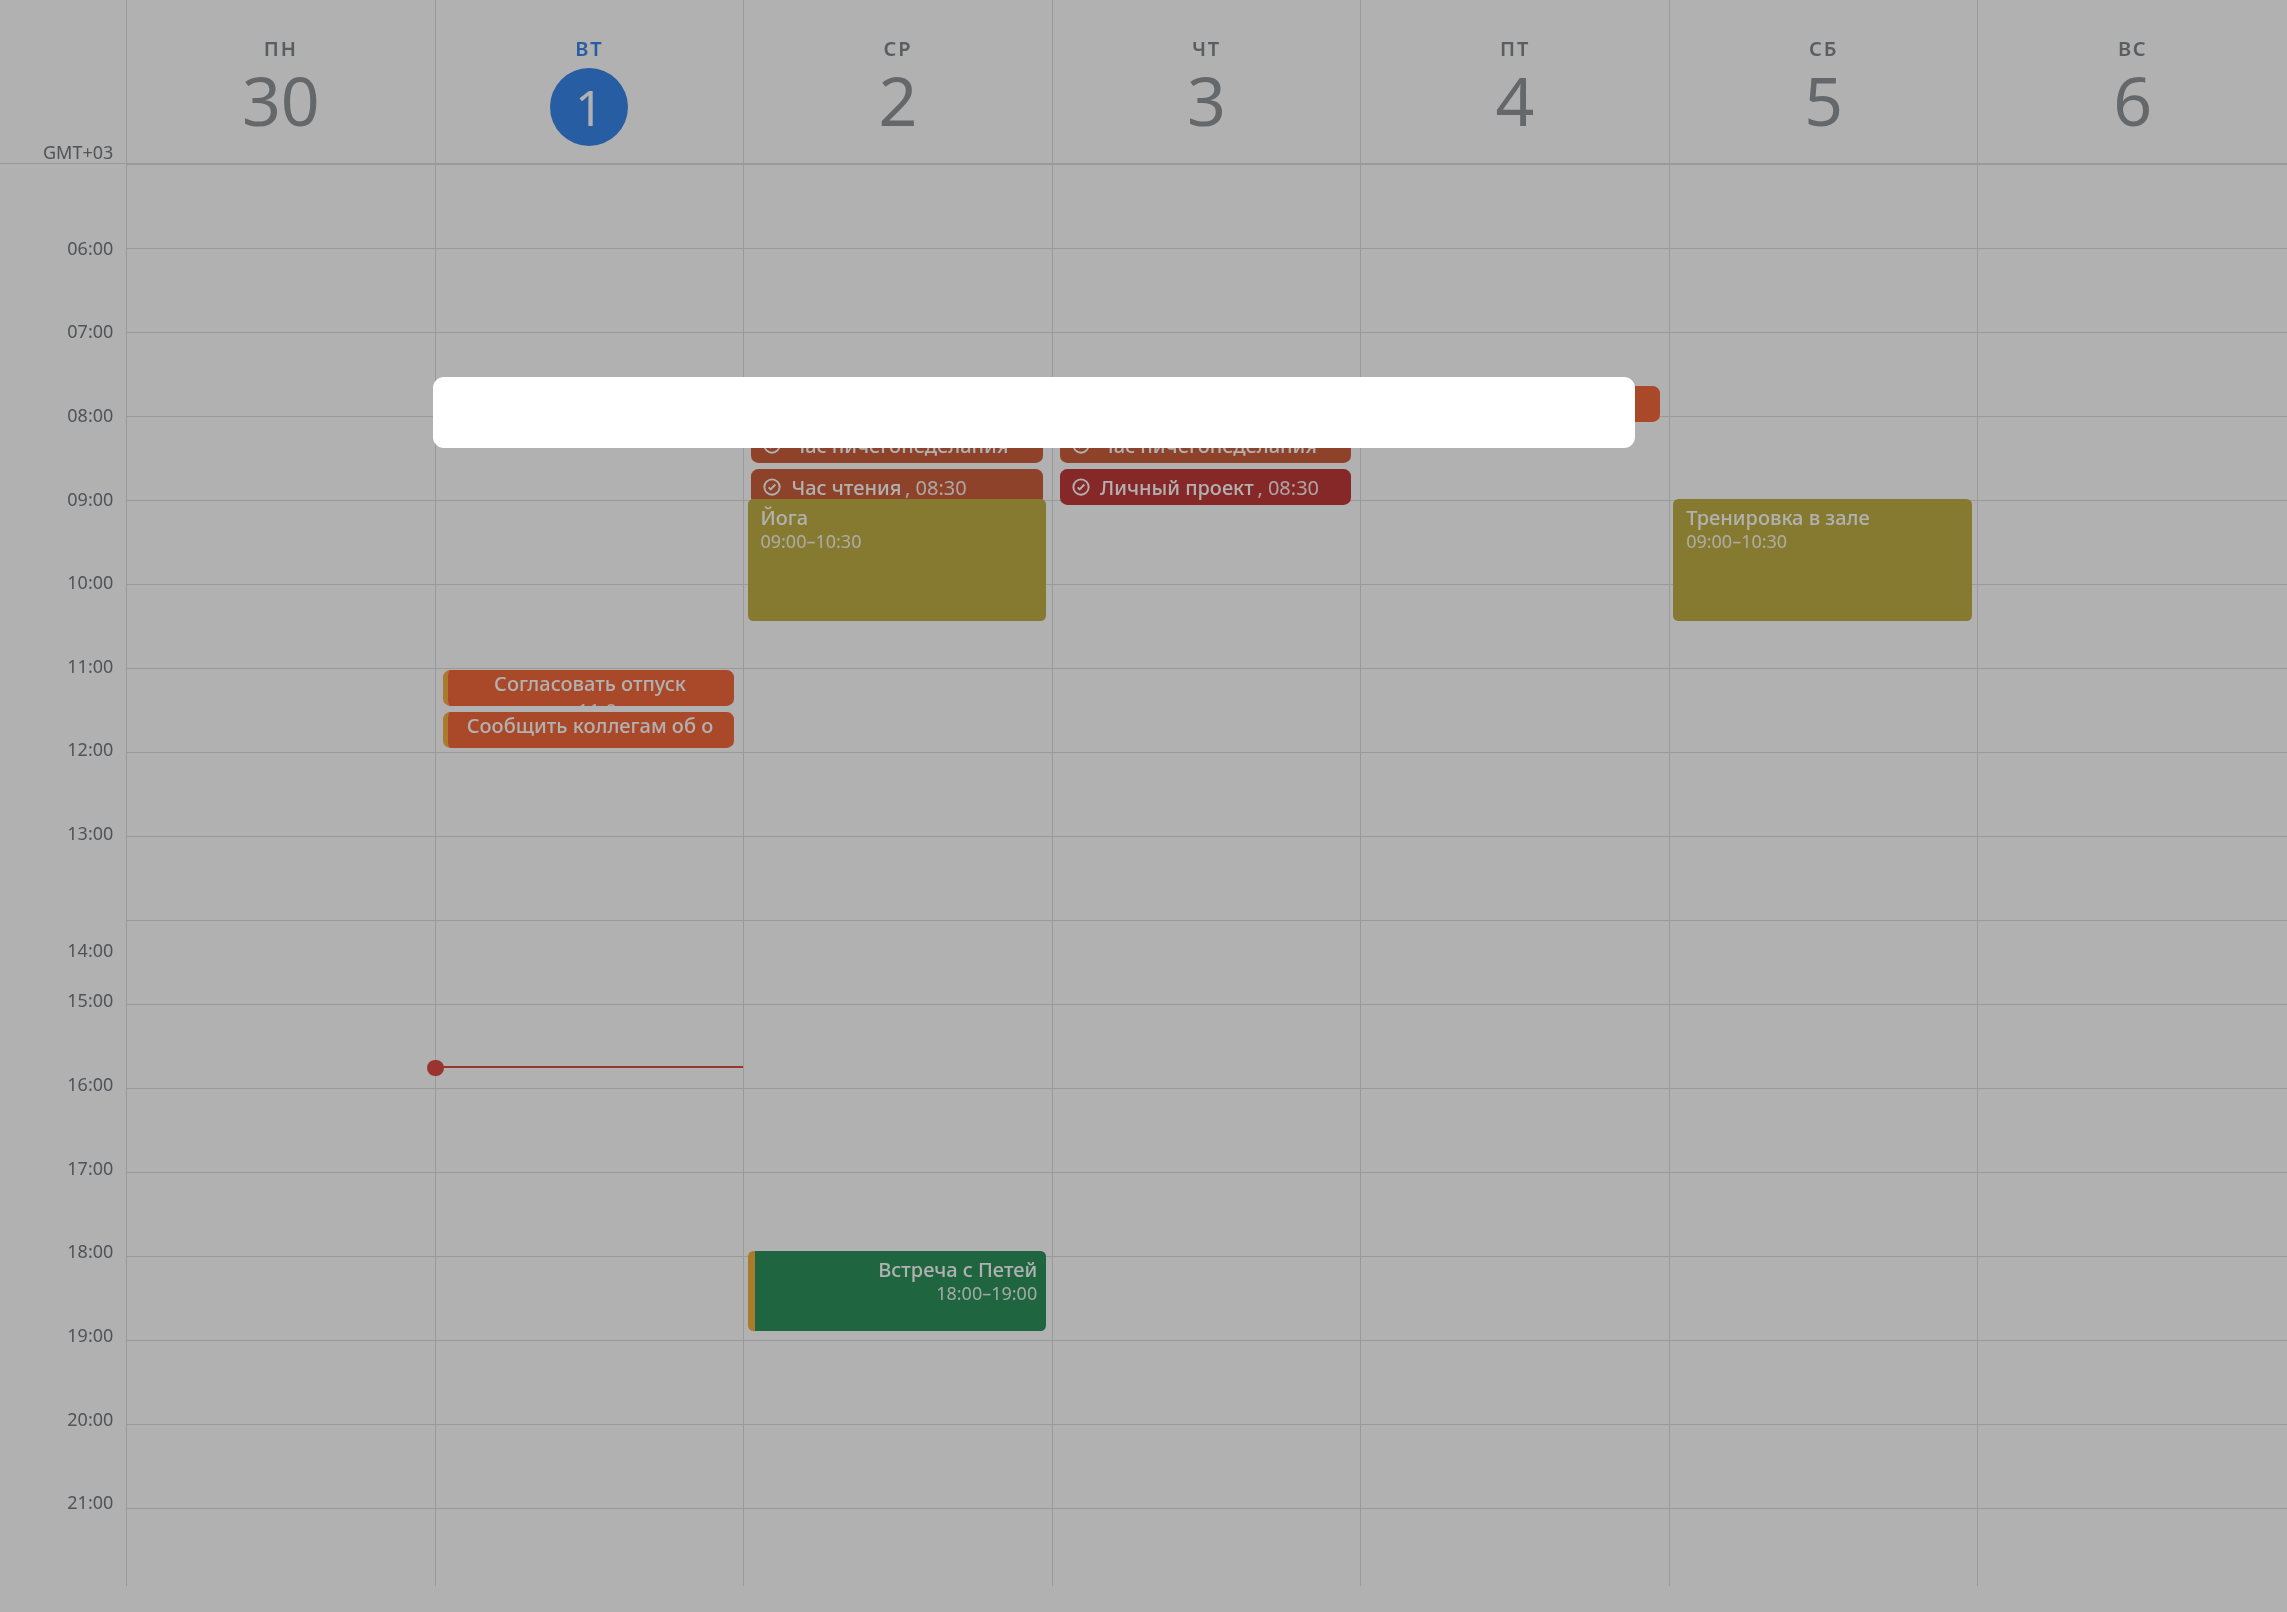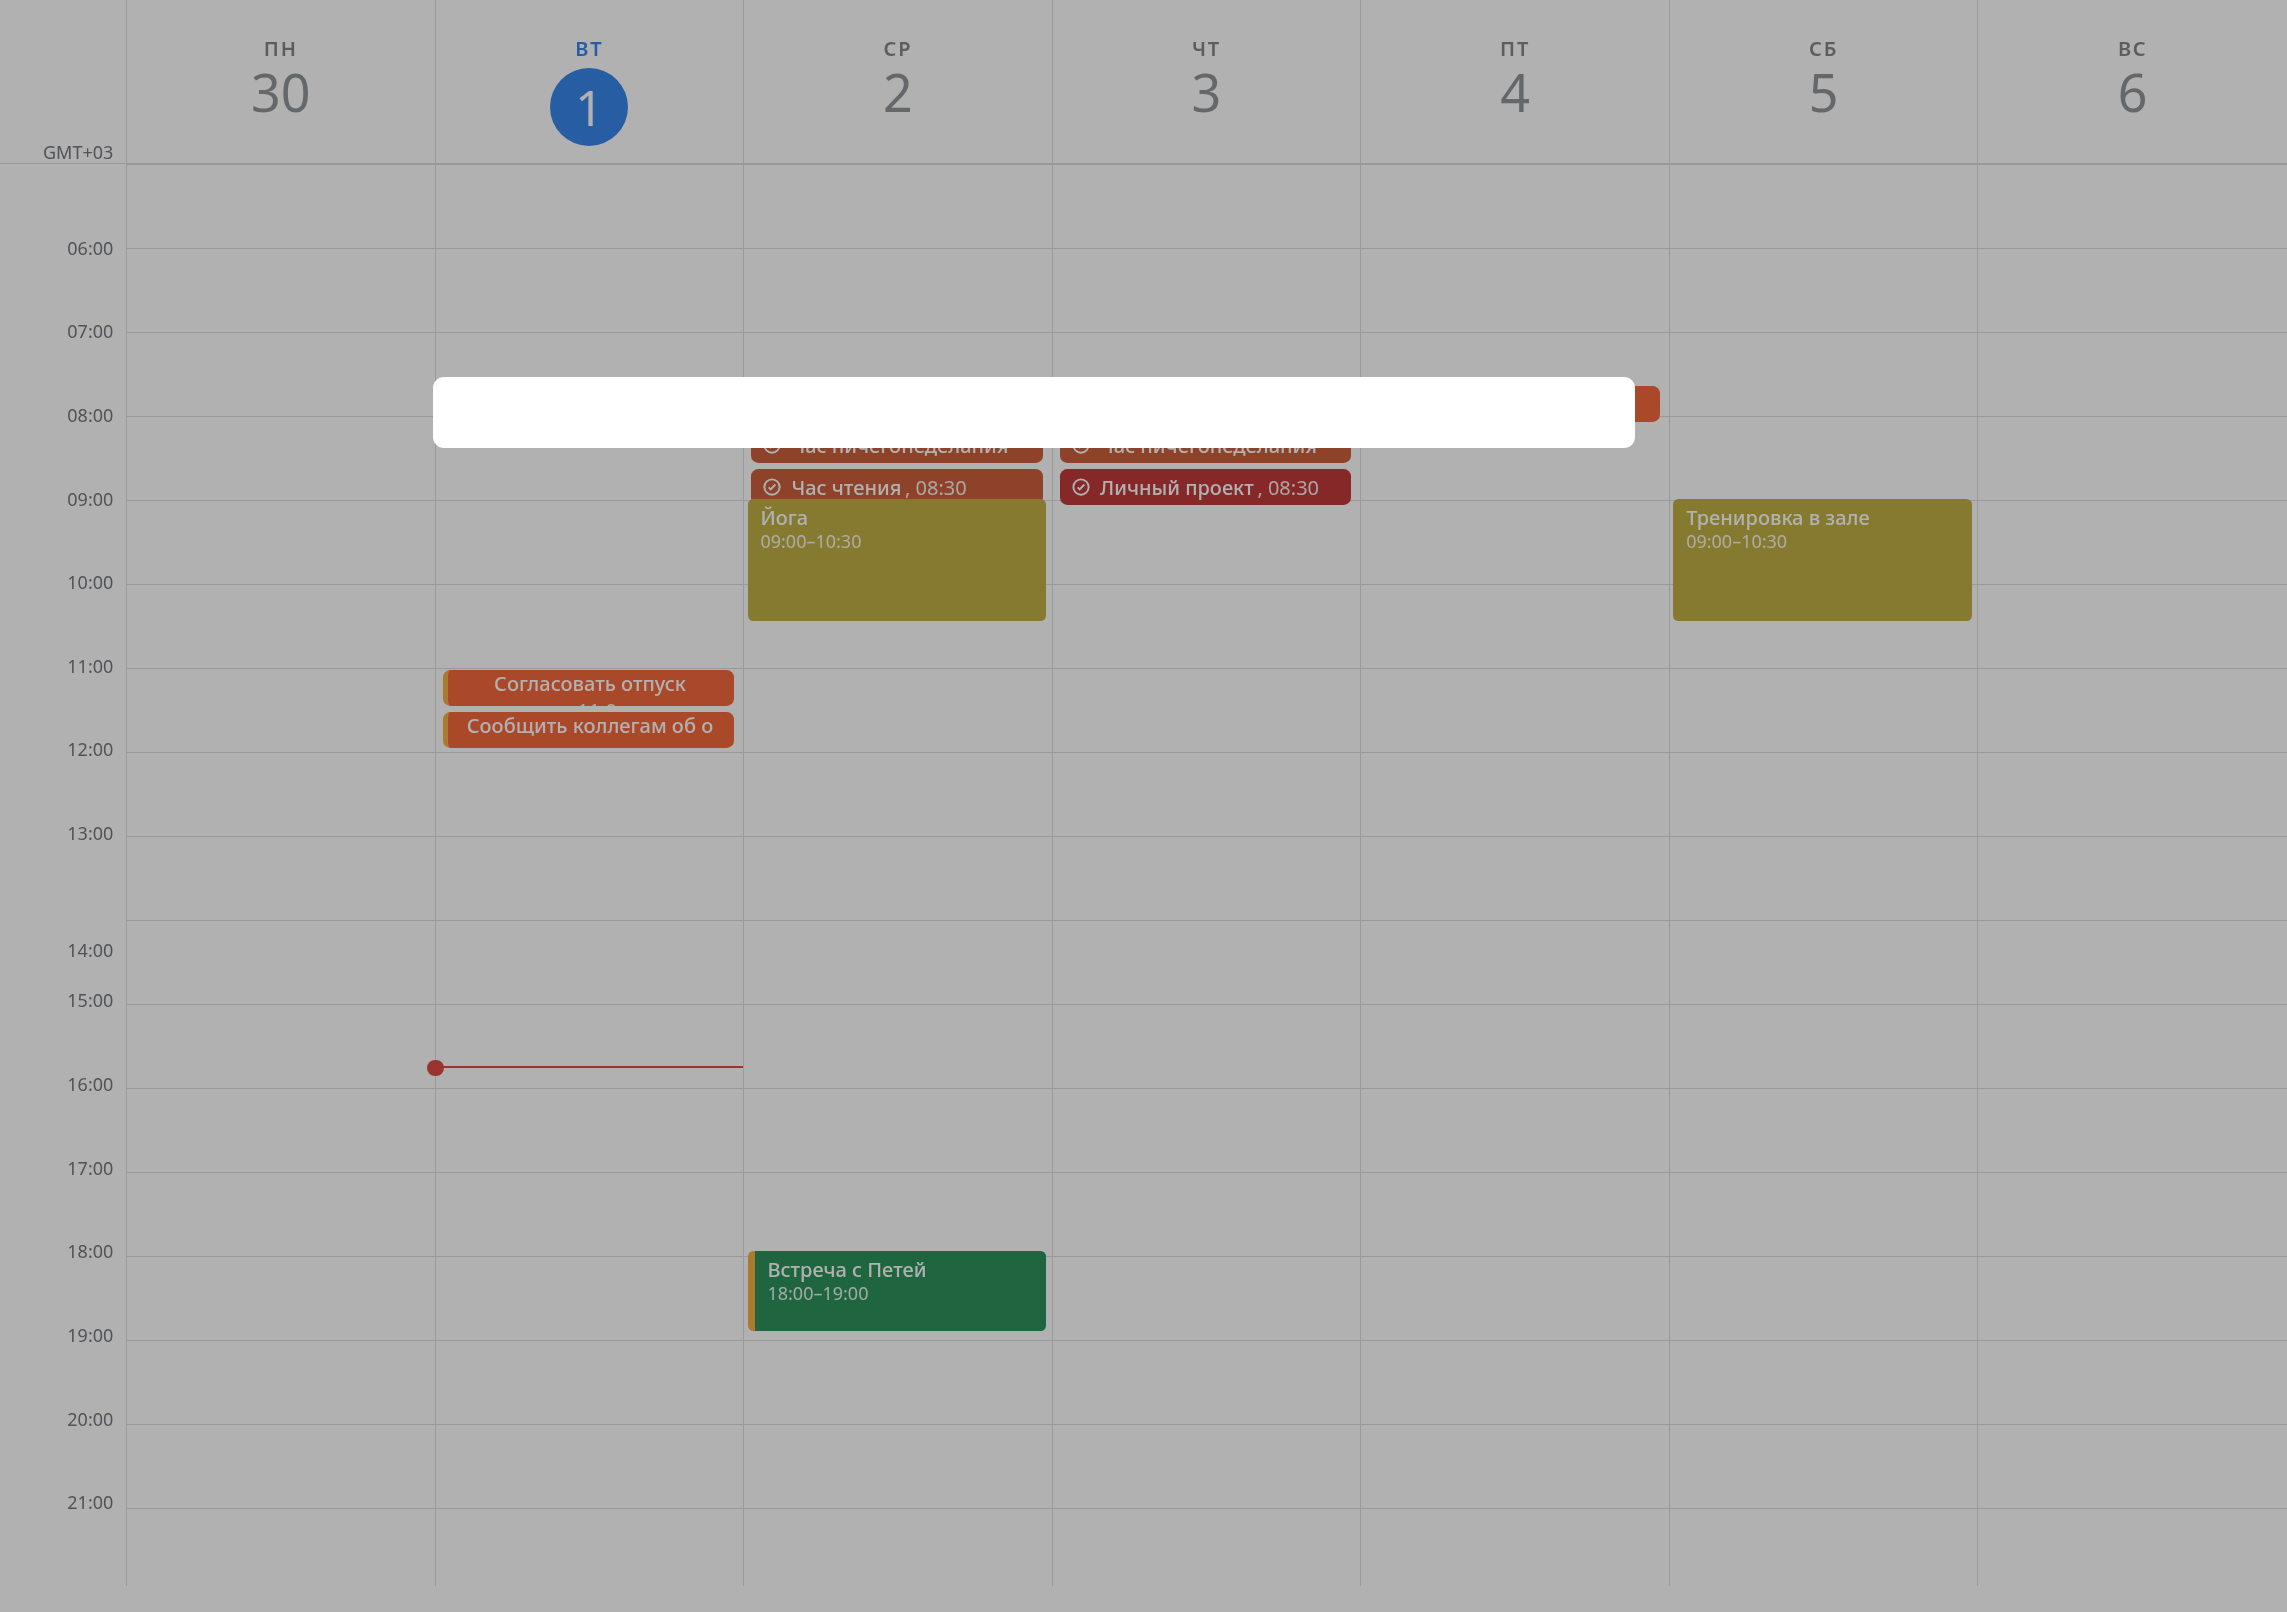--- a/index.html
+++ b/index.html
@@ -45,21 +45,21 @@
      z-index:10;
   }
   .header .gutter{border-right:0.9px solid var(--grid-line);}
   .day-head{
      text-align:center;
      padding-top:35px;
      border-right:0.9px solid var(--grid-line);
   }
   .day-head:last-child{border-right:none;}
   .dow{font-size:20px;font-weight:600;letter-spacing:1.8px;color:var(--txt-day);text-transform:uppercase;}
-  .daynum{font-size:52px;font-weight:400;color:#80868b;margin-top:3.6px;line-height:1;}
+  .daynum{font-size:68px;font-weight:400;color:#80868b;margin-top:3.6px;line-height:1;}
   .day-head.today .dow{color:var(--accent-blue);}
   .day-head.today .daynum{
      color:#fff;background:var(--accent-blue);
      width:78px;height:78px;line-height:78px;border-radius:50%;
      display:inline-block;margin-top:5.5px;font-size:49px;
   }
 
   
   .grid{
      position:relative;
@@ -235,21 +235,21 @@
  <circle cx="12" cy="12" r="9.2"></circle>
           <path d="M8 12.5l2.4 2.4L16 9"></path>
         </svg>
         <span>Час чтения</span>
         <span class="time">, 08:30</span>
       </div>
       <div class="event-block" style="top: 335px; height: 122px; background: rgb(184, 164, 40);">
         <div>Йога</div>
      <div class="time">09:00–10:30</div>
       </div>
-      <div class="event-block with-stripe orange" style="top: 1087px; height: 80px; background: rgb(11, 128, 67);">
+      <div class="event-block with-stripe orange" style="top: 1087px; height: 80px; background: rgb(11, 128, 67); text-align: right;">
         <div>Встреча с Петей</div>
      <div class="time">18:00–19:00</div>
       </div>
     </div>
     <div class="day-col">
       <div class="hour-lines"></div>
       <div class="pill" style="top: 222px; background: rgb(244, 81, 30);">
         <svg class="chk" viewBox="0 0 24 24" fill="none" stroke="#fff" stroke-width="2.3">
  <circle cx="12" cy="12" r="9.2"></circle>
           <path d="M8 12.5l2.4 2.4L16 9"></path>

